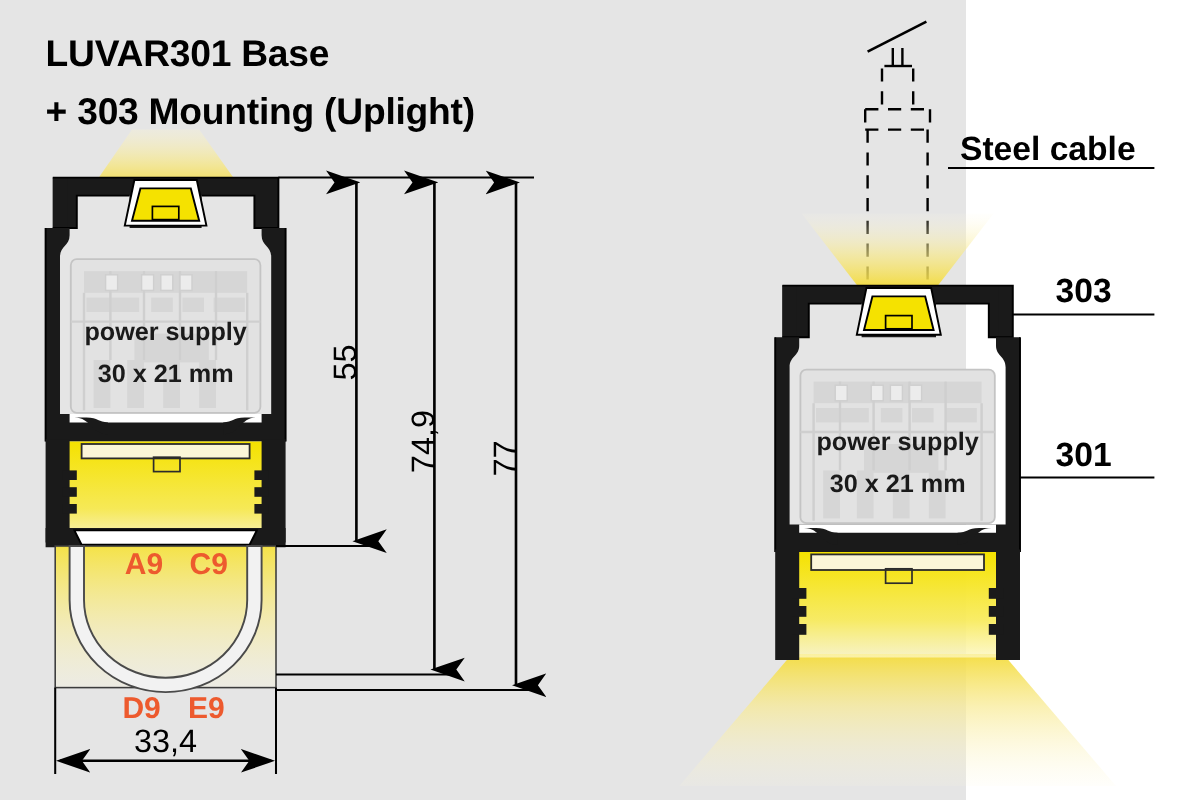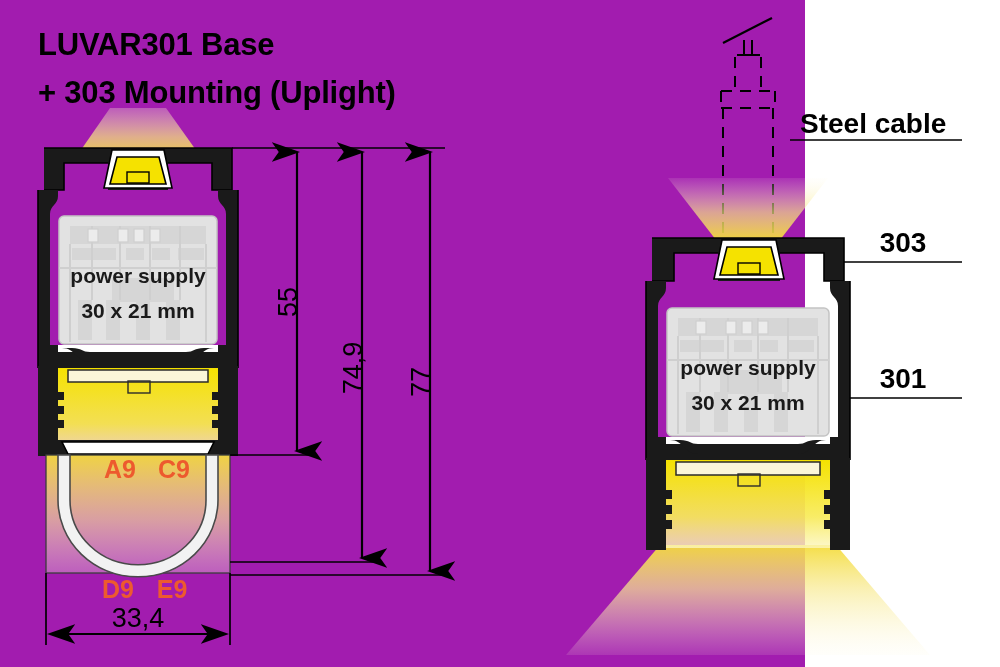--- a/index.html
+++ b/index.html
@@ -1,18 +1,18 @@
 <!DOCTYPE html>
 <html><head>
 <meta charset="utf-8">
 <style>
   html,body{margin:0;padding:0;background:#ffffff;}
   body{width:1000px;height:667px;overflow:hidden;
        font-family:"Liberation Sans","DejaVu Sans",sans-serif;}
-  #stage{position:relative;width:805px;height:667px;background:#a21caf;}
+  #stage{position:relative;width:805px;height:667px;background:#e5e5e5;}
   #stage svg{position:absolute;left:0;top:0;width:1000px;height:667px;}
 
   .ttl{font-weight:bold;font-size:31px;fill:#000;letter-spacing:-0.2px;}
   .dimtxt{font-size:27px;fill:#000;font-weight:400;}
   .leadtxt{font-weight:bold;font-size:28px;fill:#000;}
   .psupply{font-weight:bold;font-size:21px;fill:#1a1a1a;}
   .codetxt{font-weight:bold;font-size:25px;fill:#ED5A2E;}
 
   .ink{fill:none;stroke:#000;}
   .alu{fill:#1a1a1a;}

